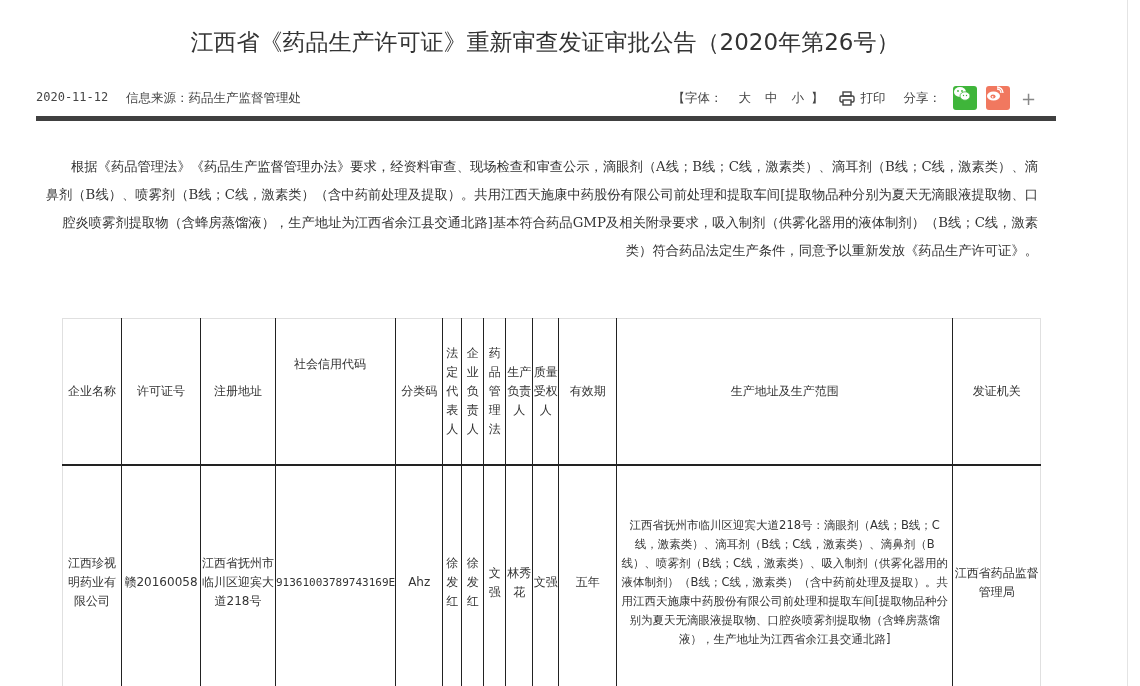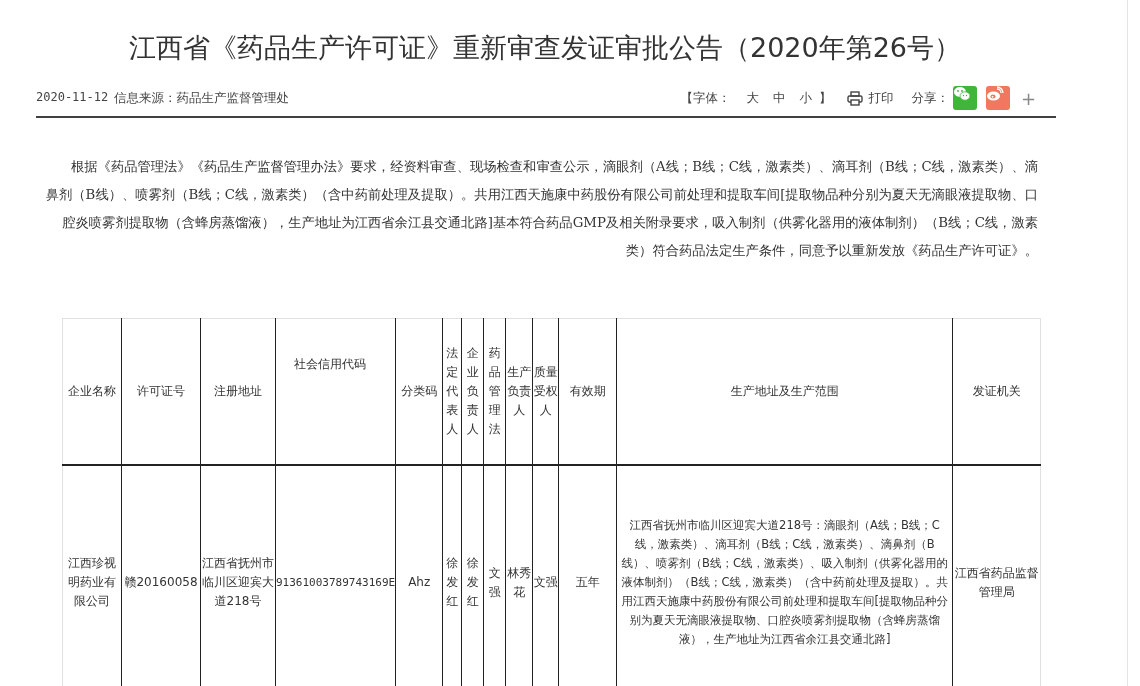--- a/index.html
+++ b/index.html
@@ -1,31 +1,31 @@
 <!DOCTYPE html>
 <html><head>
 <meta charset="utf-8">
 <style>
   html, body { margin: 0; padding: 0; background: #fff; }
   body { width: 1140px; height: 686px; position: relative; overflow: hidden;
          font-family: "DejaVu Sans", "Liberation Sans", sans-serif; color: #333; }
   .page-edge { position: absolute; left: 1127px; top: 0; width: 1px; height: 686px; background: #e4e4e4; }
   .title { position: absolute; left: 0; top: 12px; width: 1090px; text-align: center;
-           font-size: 27px; color: #333; letter-spacing: 0px; font-weight: normal; }
+           font-size: 23px; color: #333; letter-spacing: 0px; font-weight: normal; }
   .meta { position: absolute; left: 36px; top: 90px; width: 1020px; height: 26px;
-          border-bottom: 2px solid #404040; font-size: 12.5px; color: #444; }
+          border-bottom: 5px solid #404040; font-size: 12.5px; color: #444; }
   .meta .date { position: absolute; left: 0; top: 0; font-family: "DejaVu Sans Mono", monospace; font-size: 12px; }
-  .meta .source-label { position: absolute; left: 78px; top: 0; }
+  .meta .source-label { position: absolute; left: 90px; top: 0; }
   .meta .tools { position: absolute; right: 20px; top: -4px; display: flex; align-items: center; gap: 0; }
   .tools span { display: inline-block; }
   .font-bracket { margin-right: 9px; }
   .font-opt { margin: 0 7px; cursor: pointer; }
   .print-icon { width: 16px; height: 14px; margin-left: 16px; margin-right: 5px; position: relative; }
   .print-icon svg { display: block; }
-  .share-label { margin-left: 18px; margin-right: 4px; }
+  .share-label { margin-left: 18px; margin-right: 12px; }
   .share-btn { width: 24px; height: 24px; border-radius: 3px; display: flex; align-items: center; justify-content: center; margin-right: 9px; cursor: pointer; }
   .wechat { background: #3fb53a; }
   .weibo { background: #f1785f; }
   .plus { font-size: 18px; color: #888; margin-left: 2px; cursor: pointer; }
   .content { position: absolute; left: 42px; top: 153px; width: 996px; font-size: 13.3px; line-height: 28px;
              font-family: "DejaVu Serif", "Liberation Serif", serif; color: #333; }
   .content p { margin: 0; text-indent: 2em; text-align: right; }
   .content .short { text-indent: 0; padding-left: 40px; font-family: "DejaVu Sans", sans-serif; }
   table.permit { position: absolute; left: 62px; top: 318px; border-collapse: collapse; table-layout: fixed;
                  font-size: 12px; color: #333; border: 1px solid #e0e0e0; }

